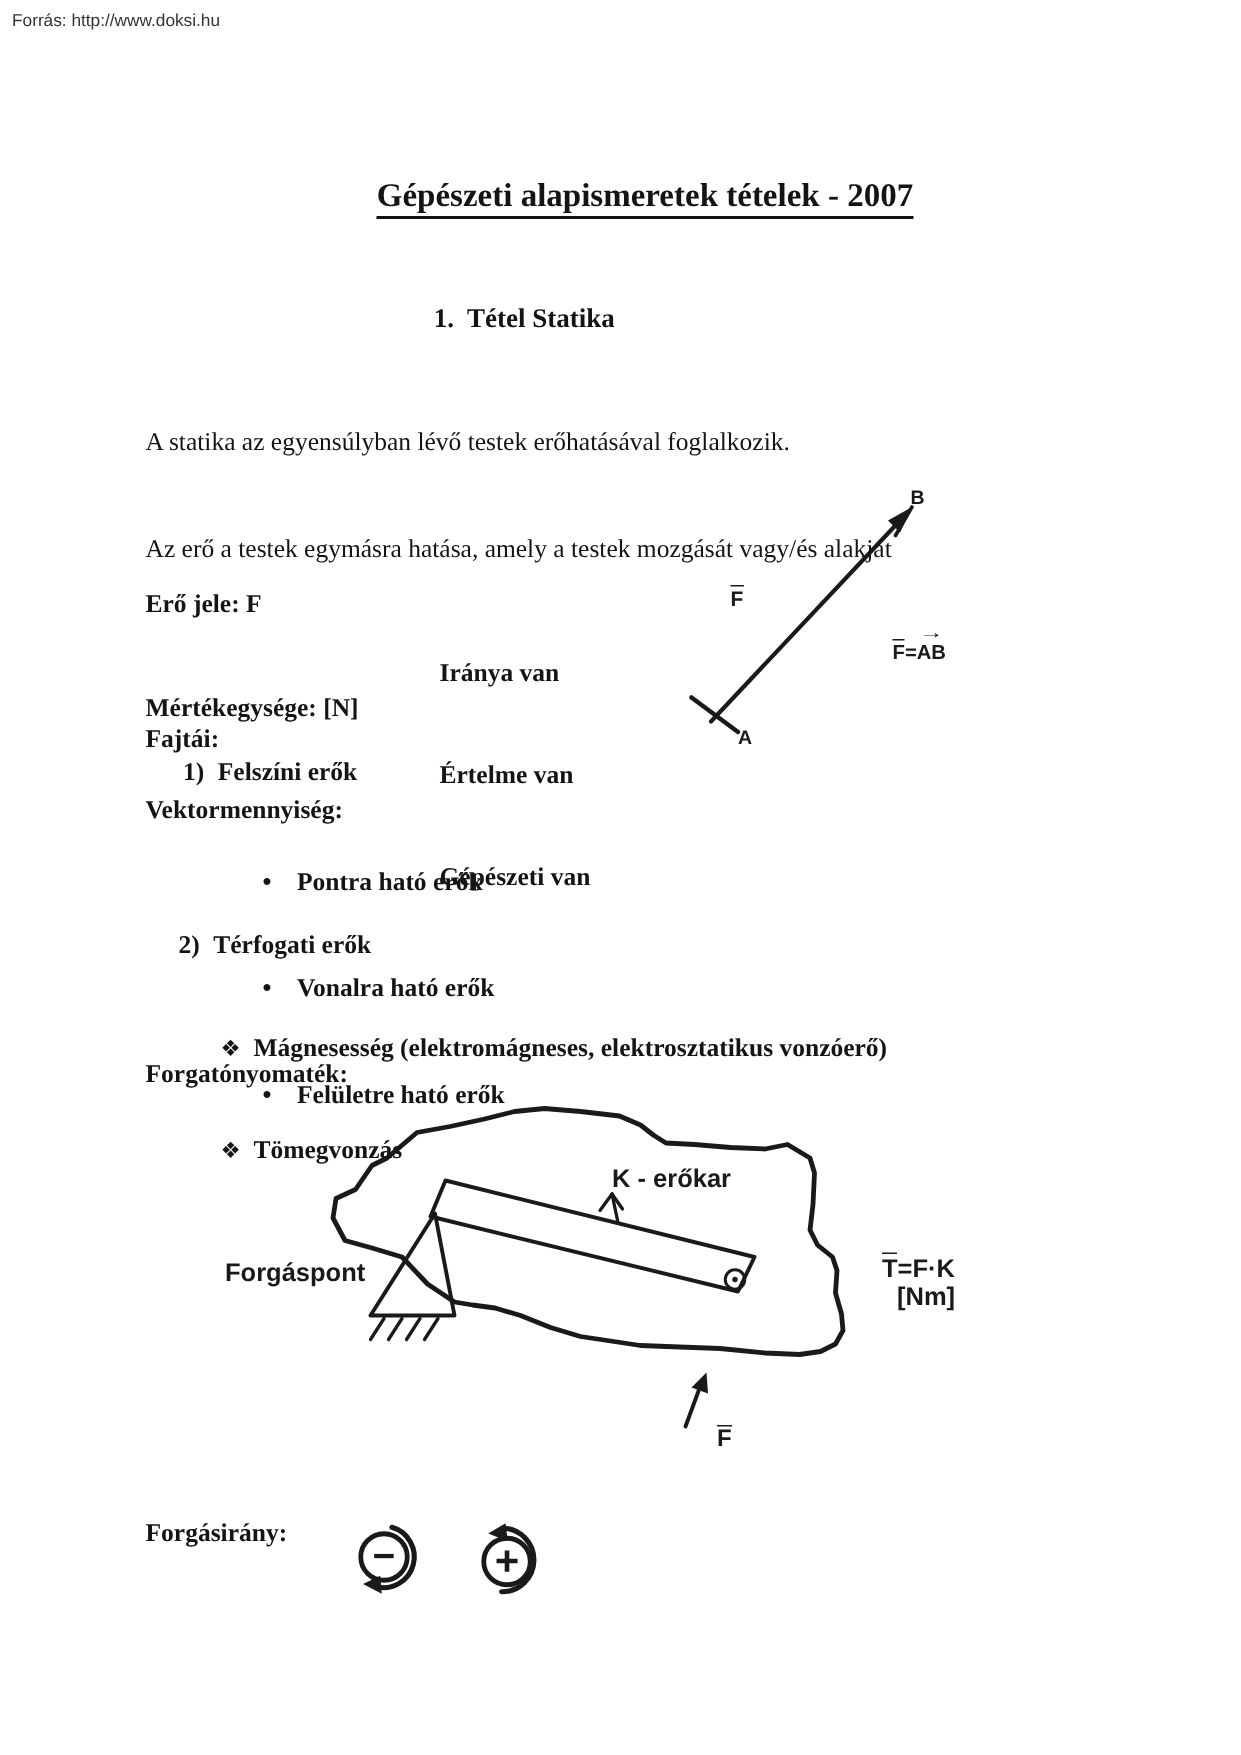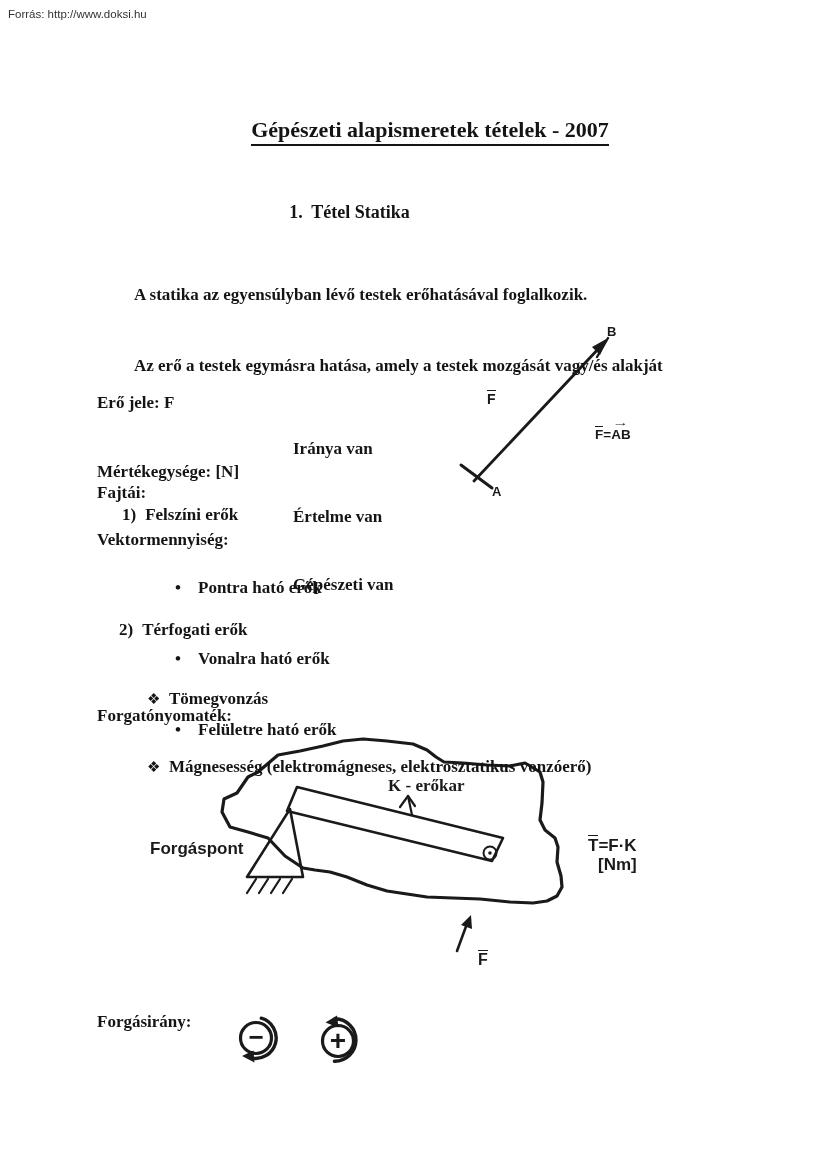--- a/index.html
+++ b/index.html
@@ -22,21 +22,21 @@
   .title-wrap{left:0;top:99px;width:827px;text-align:center;}
   .title{
     display:inline-block;
     font-size:22px;font-weight:bold;
     border-bottom:2.2px solid #141414;
     padding-bottom:1px;
     margin-left:17px;
   }
   .h2-wrap{left:0;top:184px;width:683px;text-align:center;}
   .h2{font-size:18px;font-weight:bold;}
-  .intro{left:97px;top:236px;font-size:17px;font-weight:bold;line-height:23.5px;margin-left:37px;}
+  .intro{left:97px;top:236px;font-size:17px;font-weight:normal;line-height:23.5px;}
   .specs{left:97px;top:347px;font-size:17px;font-weight:bold;line-height:22.7px;}
   .spec-attrs{left:293px;top:392.4px;font-size:17px;font-weight:bold;line-height:22.7px;}
   .fajtai{left:97px;top:483px;font-size:17px;font-weight:bold;}
   .num-item{font-size:17px;font-weight:bold;}
   .ni1{left:122px;top:505px;}
   .ni2{left:119px;top:620px;}
   .num-item .lbl2{margin-left:9px;}
   .bullets1{left:175px;top:529px;font-size:17px;font-weight:bold;line-height:23.6px;}
   .bullets1 .b{display:inline-block;width:23px;}
   .bullets2{left:147px;top:643px;font-size:17px;font-weight:bold;line-height:22.5px;}
@@ -58,21 +58,21 @@
   .vec-arrow{
     position:absolute;left:0;top:-10px;width:100%;
     text-align:center;font-size:11px;font-weight:bold;
     transform:scaleX(1.5);line-height:1;
   }
   .lbl-f1{left:487px;top:390px;font-size:14px;}
   .lbl-a{left:492px;top:484px;font-size:13px;}
   .lbl-b{left:607px;top:324px;font-size:13px;}
   .lbl-eq{left:595px;top:426px;font-size:13.5px;}
   .lbl-pivot{left:150px;top:839px;font-size:17px;}
-  .lbl-lever{left:388px;top:776px;font-size:17px;font-family:Liberation Serif, serif;}
+  .lbl-lever{left:408px;top:776px;font-size:17px;}
   .lbl-formula{left:588px;top:835px;font-size:17px;}
   .lbl-unit{left:598px;top:855px;font-size:17px;}
   .lbl-f2{left:478px;top:950px;font-size:16px;}
   svg .stroke{stroke:#1a1a1a;fill:none;stroke-linecap:round;stroke-linejoin:round;}
   svg .fillink{fill:#1a1a1a;stroke:none;}
   svg text{font-family:"Liberation Sans", sans-serif;font-weight:bold;fill:#1a1a1a;}
 </style>
 </head>
 <body>
 
@@ -159,22 +159,22 @@
 
   <div class="txt fajtai">Fajtái:</div>
   <div class="txt num-item ni1"><span>1)</span><span class="lbl2">Felszíni erők</span></div>
   <div class="txt bullets1">
     <div><span class="b">•</span><span>Pontra ható erők</span></div>
     <div><span class="b">•</span><span>Vonalra ható erők</span></div>
     <div><span class="b">•</span><span>Felületre ható erők</span></div>
   </div>
   <div class="txt num-item ni2"><span>2)</span><span class="lbl2">Térfogati erők</span></div>
   <div class="txt bullets2">
+    <div><span class="b">❖</span><span>Mágnesesség (elektromágneses, elektrosztatikus vonzóerő)</span></div>
     <div><span class="b">❖</span><span>Tömegvonzás</span></div>
-    <div><span class="b">❖</span><span>Mágnesesség (elektromágneses, elektrosztatikus vonzóerő)</span></div>
   </div>
 
   <div class="txt torque-h">Forgatónyomaték:</div>
   <div class="dlabel lbl-pivot">Forgáspont</div>
   <div class="dlabel lbl-lever">K - erőkar</div>
   <div class="dlabel lbl-formula"><span class="ov">T</span><span>=F·K</span></div>
   <div class="dlabel lbl-unit">[Nm]</div>
   <div class="dlabel lbl-f2"><span class="ov">F</span></div>
 
   <div class="txt rot-h">Forgásirány:</div>

